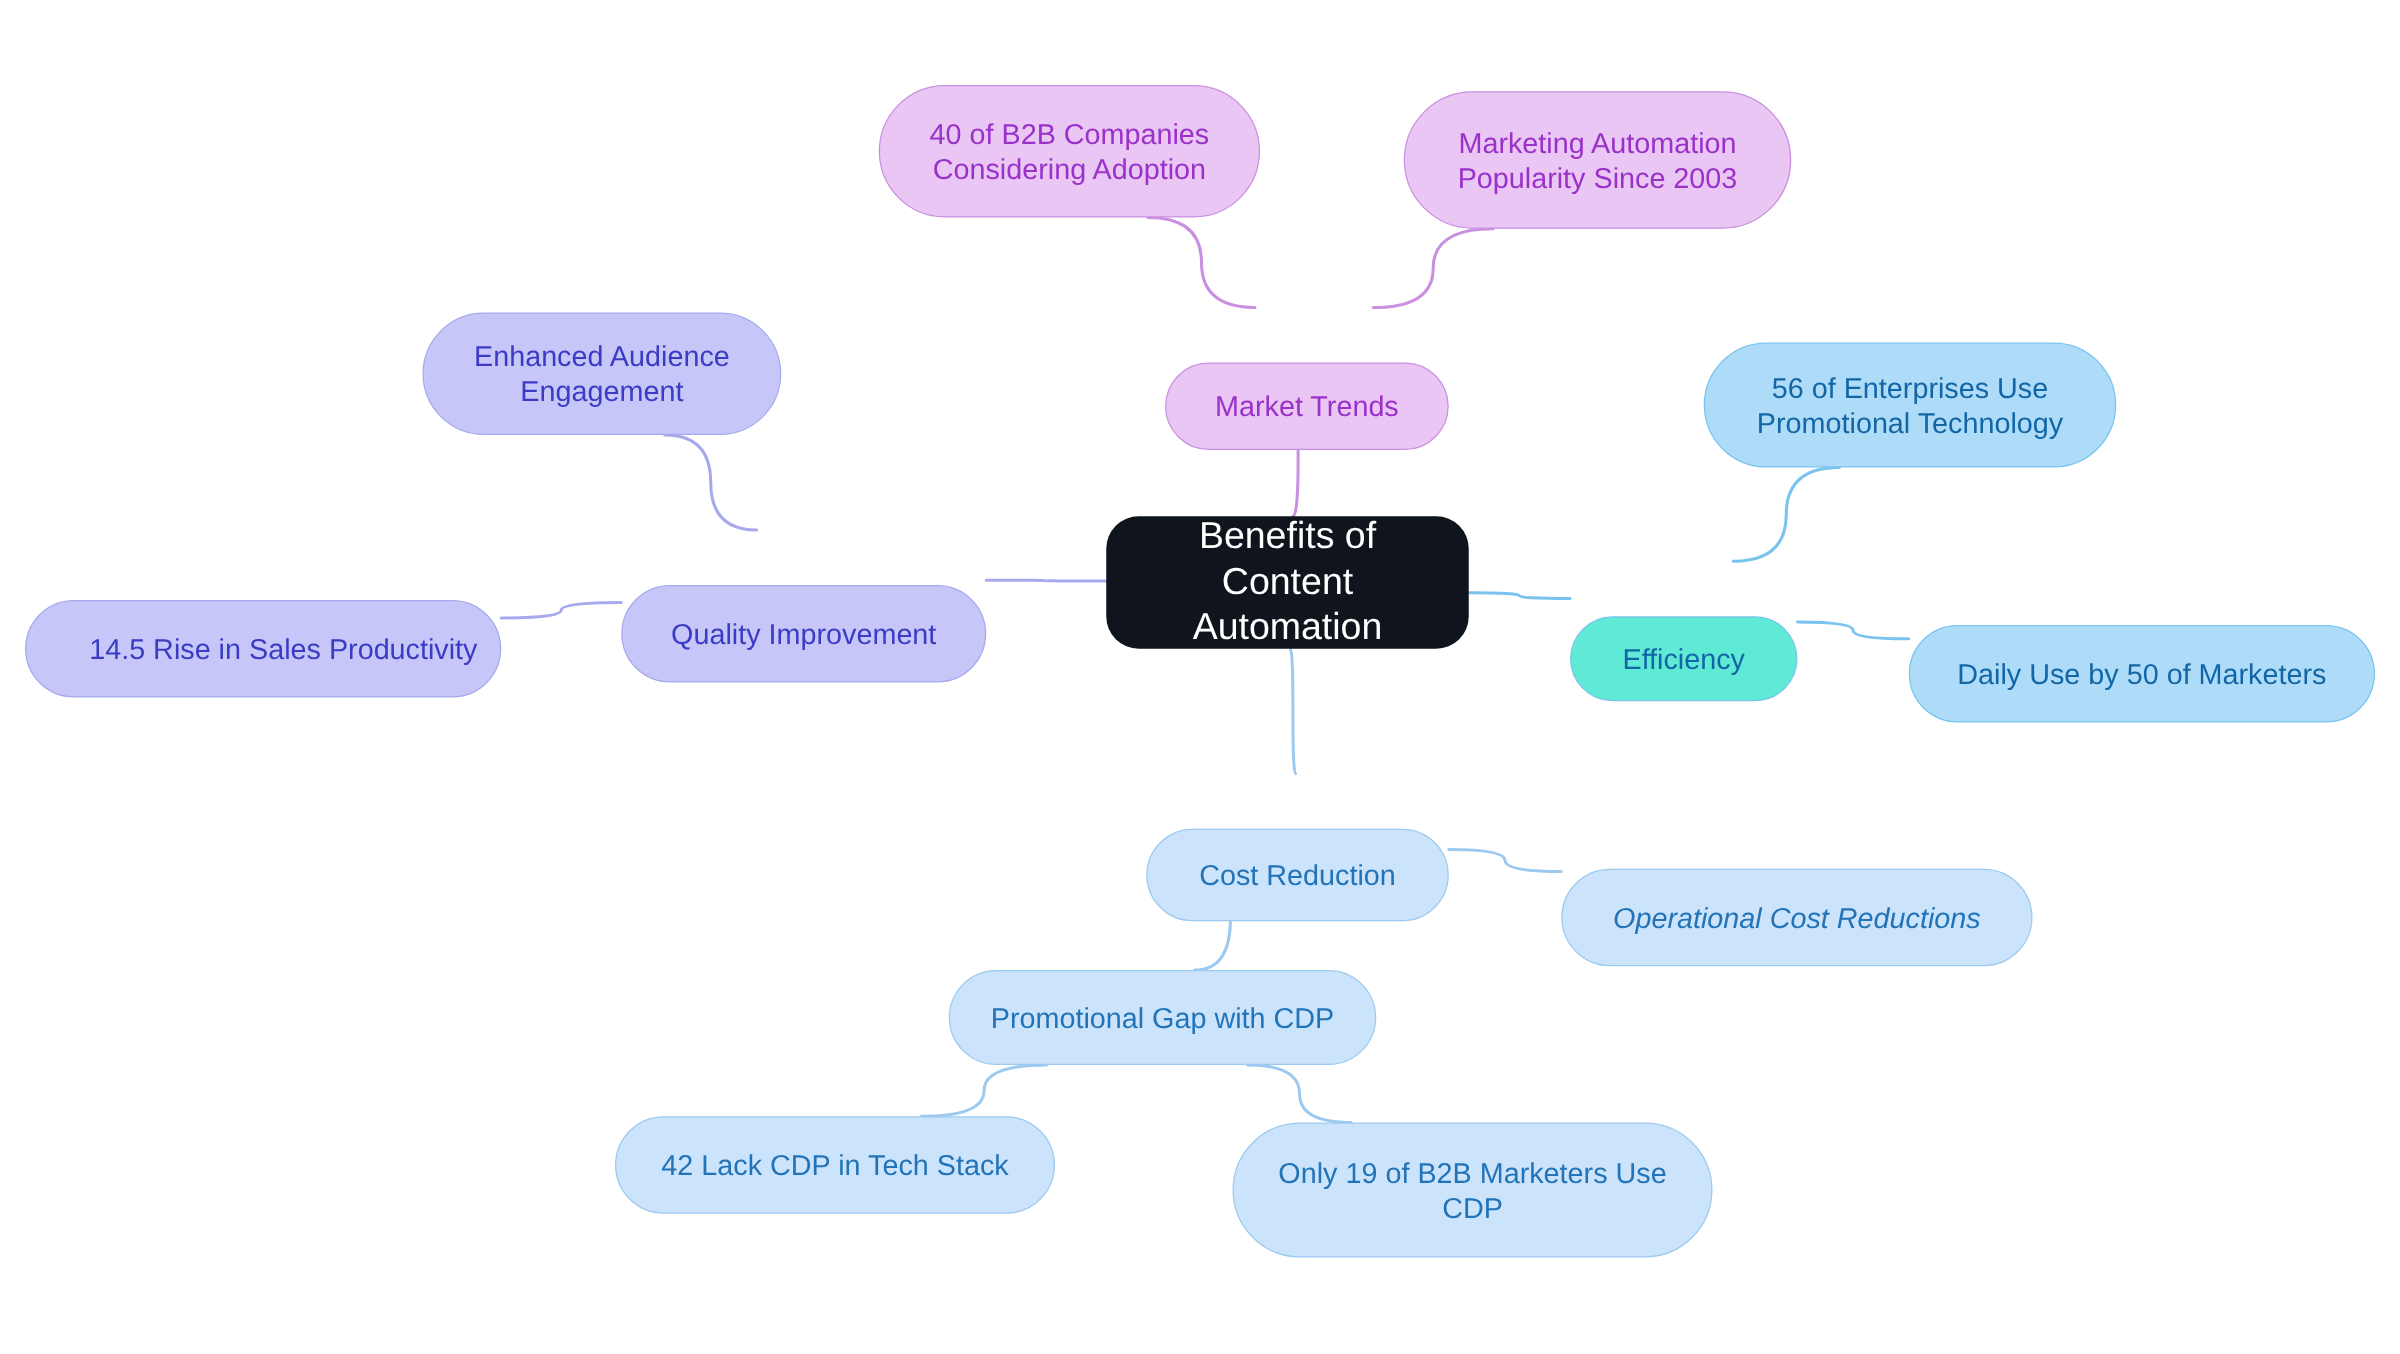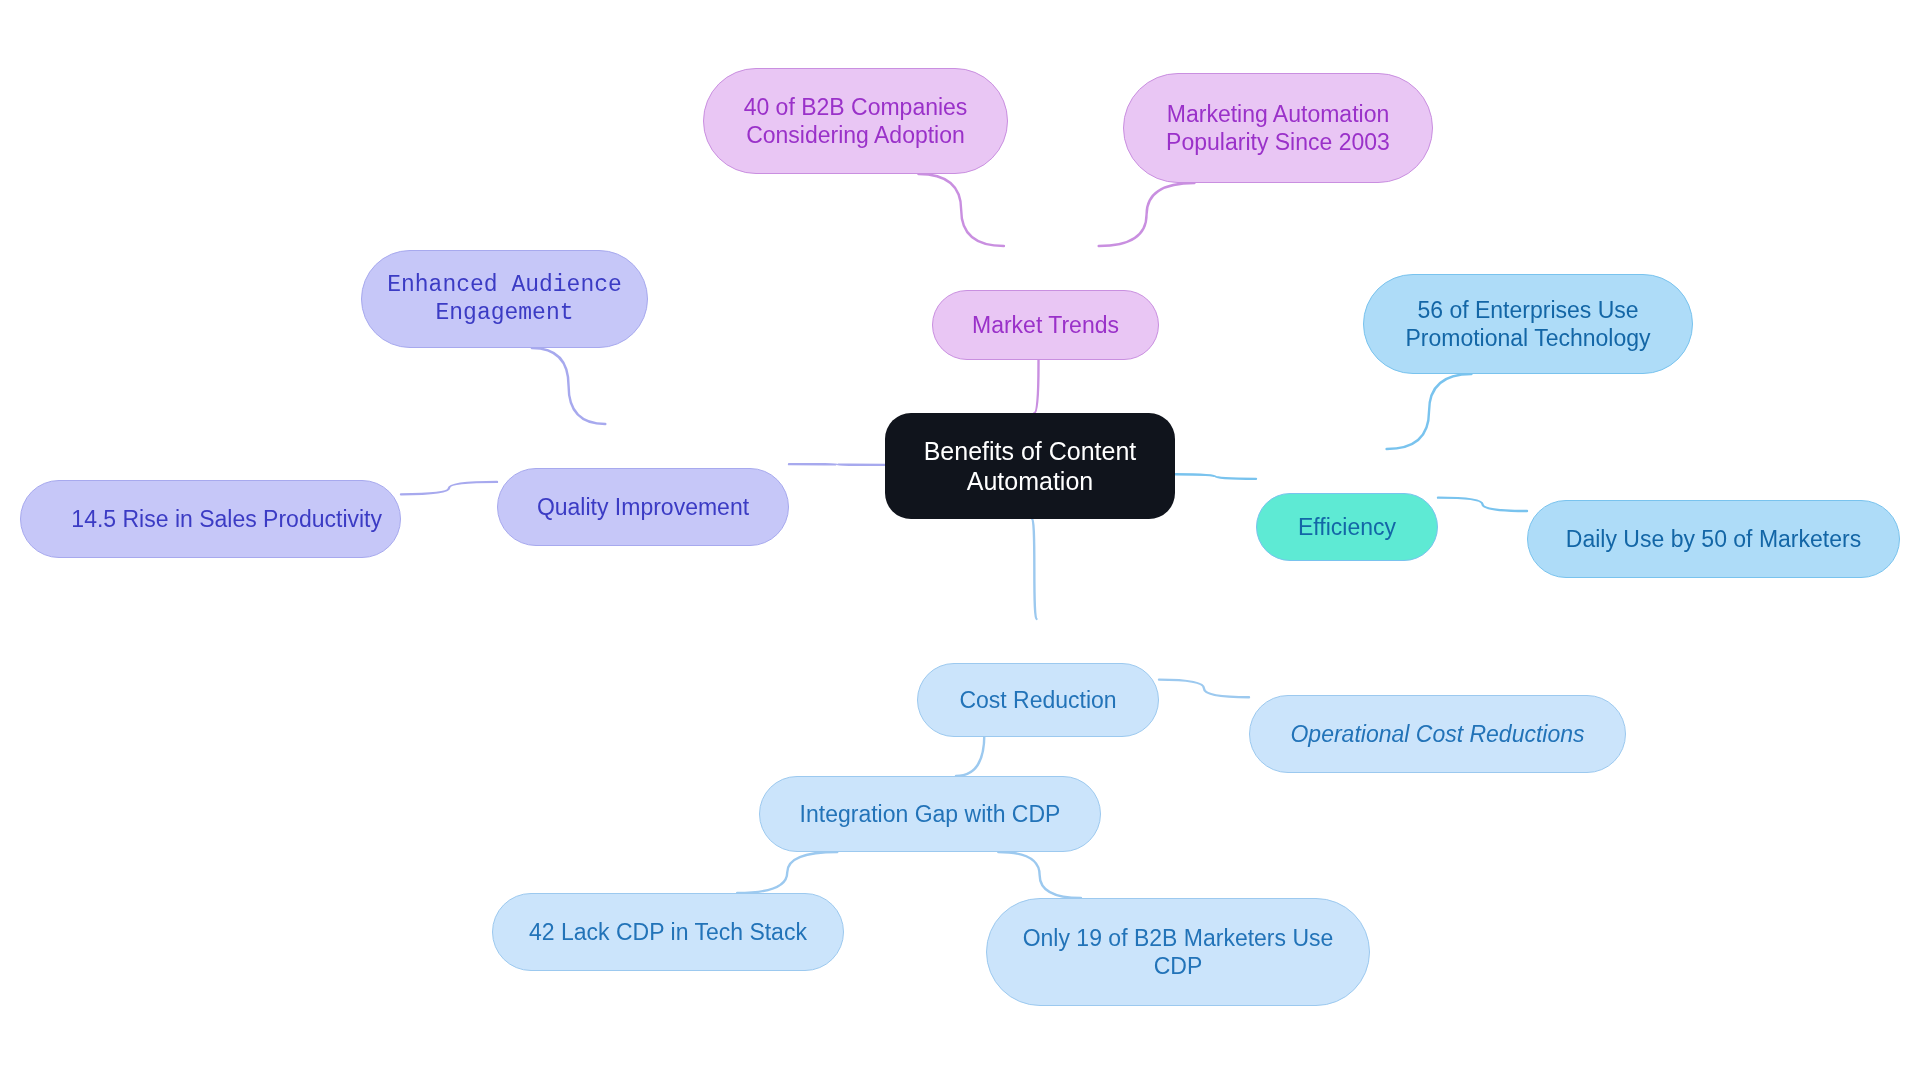--- a/index.html
+++ b/index.html
@@ -37,21 +37,21 @@
     text-align: center;
     border-radius: 999px;
     line-height: 1.22;
     white-space: pre-line;
     padding: 0 18px;
   }
   .node.root {
     border-radius: 26px;
     background: #10141c;
     color: #ffffff;
-    font-size: 25px;
+    font-size: 30px;
     border: none;
   }
   .node.branch {
     font-size: 23px;
     border-width: 1.5px;
     border-style: solid;
     margin-top: 44px;
   }
   .node.leaf {
     font-size: 23px;
@@ -80,26 +80,26 @@
       <path d="M 998.2898550724638 852 Q 1039.623188405797 852 1039.623188405797 875 Q 1039.623188405797 898 1080.9565217391305 898" fill="none" stroke="#9CC9EF" stroke-width="2.4" stroke-linecap="round"></path>
     </svg>
 <div class="node root" style="left: 885px; top: 413px; width: 290px; height: 106px;"><span>Benefits of Content
 Automation</span></div>
     <div class="node branch" style="left: 932px; top: 246px; width: 227px; height: 70px; background: rgb(233, 198, 244); border-color: rgb(201, 143, 224); color: rgb(154, 49, 201);"><span>Market Trends</span></div>
     <div class="node leaf" style="left: 703px; top: 68px; width: 305px; height: 106px; background: rgb(233, 198, 244); border-color: rgb(201, 143, 224); color: rgb(154, 49, 201);"><span>40 of B2B Companies
 Considering Adoption</span></div>
     <div class="node leaf" style="left: 1123px; top: 73px; width: 310px; height: 110px; background: rgb(233, 198, 244); border-color: rgb(201, 143, 224); color: rgb(154, 49, 201);"><span>Marketing Automation
 Popularity Since 2003</span></div>
     <div class="node branch" style="left: 497px; top: 424px; width: 292px; height: 78px; background: rgb(198, 199, 248); border-color: rgb(167, 169, 238); color: rgb(59, 59, 196);"><span>Quality Improvement</span></div>
-    <div class="node leaf" style="left: 361px; top: 250px; width: 287px; height: 98px; background: rgb(198, 199, 248); border-color: rgb(167, 169, 238); color: rgb(59, 59, 196); font-family: Liberation Mono, monospace;"><span>Enhanced Audience
+    <div class="node leaf" style="left: 338px; top: 250px; width: 287px; height: 98px; background: rgb(198, 199, 248); border-color: rgb(167, 169, 238); color: rgb(59, 59, 196);"><span>Enhanced Audience
 Engagement</span></div>
     <div class="node leaf" style="left: 20px; top: 480px; width: 381px; height: 78px; background: rgb(198, 199, 248); border-color: rgb(167, 169, 238); color: rgb(59, 59, 196); justify-content: flex-end;"><span>14.5 Rise in Sales Productivity</span></div>
     <div class="node branch" style="left: 1256px; top: 449px; width: 182px; height: 68px; background: #5eead4; border-color: rgb(121, 195, 238); color: rgb(19, 102, 166);"><span>Efficiency</span></div>
     <div class="node leaf" style="left: 1363px; top: 274px; width: 330px; height: 100px; background: rgb(174, 220, 248); border-color: rgb(121, 195, 238); color: rgb(19, 102, 166);"><span>56 of Enterprises Use
 Promotional Technology</span></div>
     <div class="node leaf" style="left: 1527px; top: 500px; width: 373px; height: 78px; background: rgb(174, 220, 248); border-color: rgb(121, 195, 238); color: rgb(19, 102, 166);"><span>Daily Use by 50 of Marketers</span></div>
     <div class="node branch" style="left: 917px; top: 619px; width: 242px; height: 74px; background: rgb(203, 228, 251); border-color: rgb(156, 201, 239); color: rgb(34, 115, 184);"><span>Cost Reduction</span></div>
     <div class="node leaf" style="left: 1249px; top: 695px; width: 377px; height: 78px; background: rgb(203, 228, 251); border-color: rgb(156, 201, 239); color: rgb(34, 115, 184); font-style: italic;"><span>Operational Cost Reductions</span></div>
-    <div class="node leaf" style="left: 759px; top: 776px; width: 342px; height: 76px; background: rgb(203, 228, 251); border-color: rgb(156, 201, 239); color: rgb(34, 115, 184);"><span>Integration Gap with CDP</span></div>
+    <div class="node leaf" style="left: 759px; top: 776px; width: 342px; height: 76px; background: rgb(203, 228, 251); border-color: rgb(156, 201, 239); color: rgb(34, 115, 184);"><span>Promotional Gap with CDP</span></div>
     <div class="node leaf" style="left: 492px; top: 893px; width: 352px; height: 78px; background: rgb(203, 228, 251); border-color: rgb(156, 201, 239); color: rgb(34, 115, 184);"><span>42 Lack CDP in Tech Stack</span></div>
     <div class="node leaf" style="left: 986px; top: 898px; width: 384px; height: 108px; background: rgb(203, 228, 251); border-color: rgb(156, 201, 239); color: rgb(34, 115, 184);"><span>Only 19 of B2B Marketers Use
 CDP</span></div>
   </div>
 
 </body></html>

